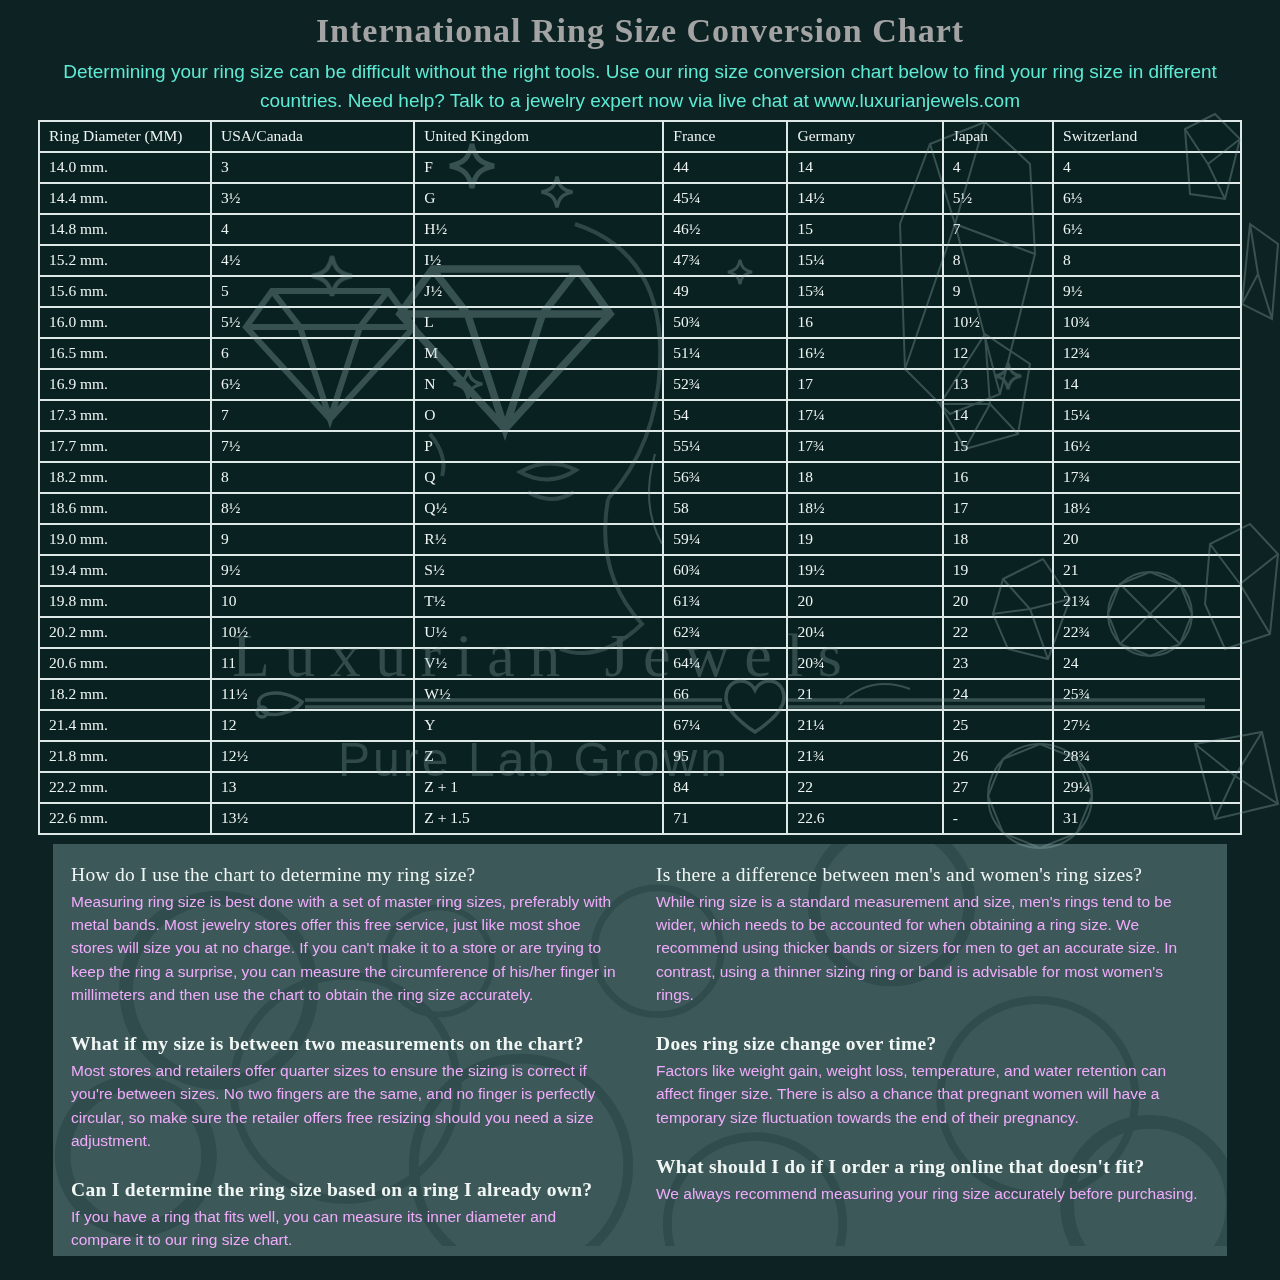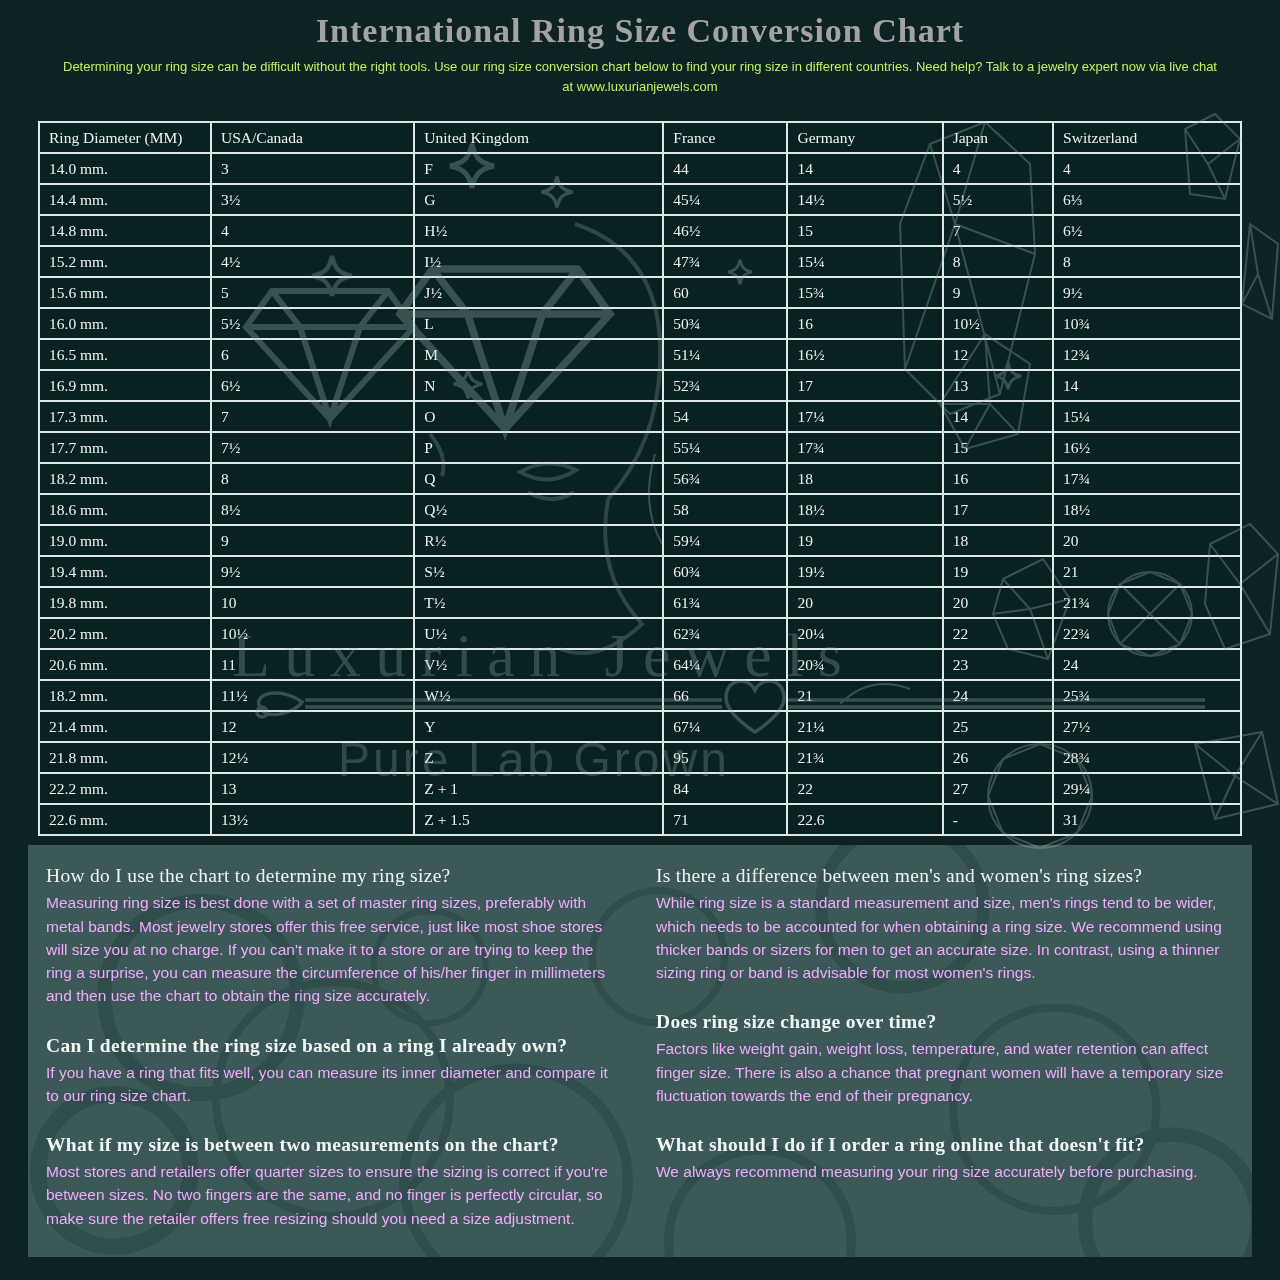--- a/index.html
+++ b/index.html
@@ -15,25 +15,25 @@
     text-align:center;
     font-size:34px;
     font-weight:600;
     letter-spacing:1px;
     margin:12px 0 7px;
     color:#a3a3a3;
   }
   .page-subtitle{
     font-family:"Liberation Sans", sans-serif;
     text-align:center;
-    font-size:13px;
+    font-size:19px;
     line-height:1.55;
     width:1160px;
-    margin:0 auto 24px;
-    color:#bef264;
+    margin:0 auto 4px;
+    color:#5eead4;
   }
   table.conv{
     border-collapse:collapse;
     width:1204px;
     margin:4px auto 0;
     position:relative;
     z-index:2;
     padding-left:38px;
   }
   table.conv th, table.conv td{
@@ -52,21 +52,21 @@
   .wm-table{
     position:absolute;
     left:0; top:104px;
     width:1280px; height:760px;
     z-index:3;
     pointer-events:none;
   }
   
   .faq-panel{
     position:relative;
-    margin:9px 28px 0;
+    margin:9px 53px 0;
     background:#3c5858;
     height:412px;
     box-sizing:border-box;
     overflow:hidden;
   }
   .wm-faq{
     position:absolute; inset:0;
     z-index:0; pointer-events:none;
   }
   .faq-grid{
@@ -148,21 +148,21 @@
           <td>I½</td>
           <td>47¾</td>
           <td>15¼</td>
           <td>8</td>
           <td>8</td>
         </tr>
         <tr>
           <td>15.6 mm.</td>
           <td>5</td>
           <td>J½</td>
-          <td>60</td>
+          <td>49</td>
           <td>15¾</td>
           <td>9</td>
           <td>9½</td>
         </tr>
         <tr>
           <td>16.0 mm.</td>
           <td>5½</td>
           <td>L</td>
           <td>50¾</td>
           <td>16</td>
@@ -386,26 +386,26 @@
         <circle cx="395" cy="120" r="55" stroke-width="6"></circle>
       </g>
     </svg>
     <div class="faq-grid">
       <div id="faq-left">
           <div class="faq-block">
             <h3>How do I use the chart to determine my ring size?</h3>
             <p>Measuring ring size is best done with a set of master ring sizes, preferably with metal bands. Most jewelry stores offer this free service, just like most shoe stores will size you at no charge. If you can't make it to a store or are trying to keep the ring a surprise, you can measure the circumference of his/her finger in millimeters and then use the chart to obtain the ring size accurately.</p>
           </div>
           <div class="faq-block gap2">
+            <h3>What if my size is between two measurements on the chart?</h3>
+            <p>Most stores and retailers offer quarter sizes to ensure the sizing is correct if you're between sizes. No two fingers are the same, and no finger is perfectly circular, so make sure the retailer offers free resizing should you need a size adjustment.</p>
+          </div>
+          <div class="faq-block gap2">
             <h3>Can I determine the ring size based on a ring I already own?</h3>
             <p>If you have a ring that fits well, you can measure its inner diameter and compare it to our ring size chart.</p>
-          </div>
-          <div class="faq-block gap2">
-            <h3>What if my size is between two measurements on the chart?</h3>
-            <p>Most stores and retailers offer quarter sizes to ensure the sizing is correct if you're between sizes. No two fingers are the same, and no finger is perfectly circular, so make sure the retailer offers free resizing should you need a size adjustment.</p>
           </div>
         </div>
       <div id="faq-right">
           <div class="faq-block">
             <h3>Is there a difference between men's and women's ring sizes?</h3>
             <p>While ring size is a standard measurement and size, men's rings tend to be wider, which needs to be accounted for when obtaining a ring size. We recommend using thicker bands or sizers for men to get an accurate size. In contrast, using a thinner sizing ring or band is advisable for most women's rings.</p>
           </div>
           <div class="faq-block gap2">
             <h3>Does ring size change over time?</h3>
             <p>Factors like weight gain, weight loss, temperature, and water retention can affect finger size. There is also a chance that pregnant women will have a temporary size fluctuation towards the end of their pregnancy.</p>

